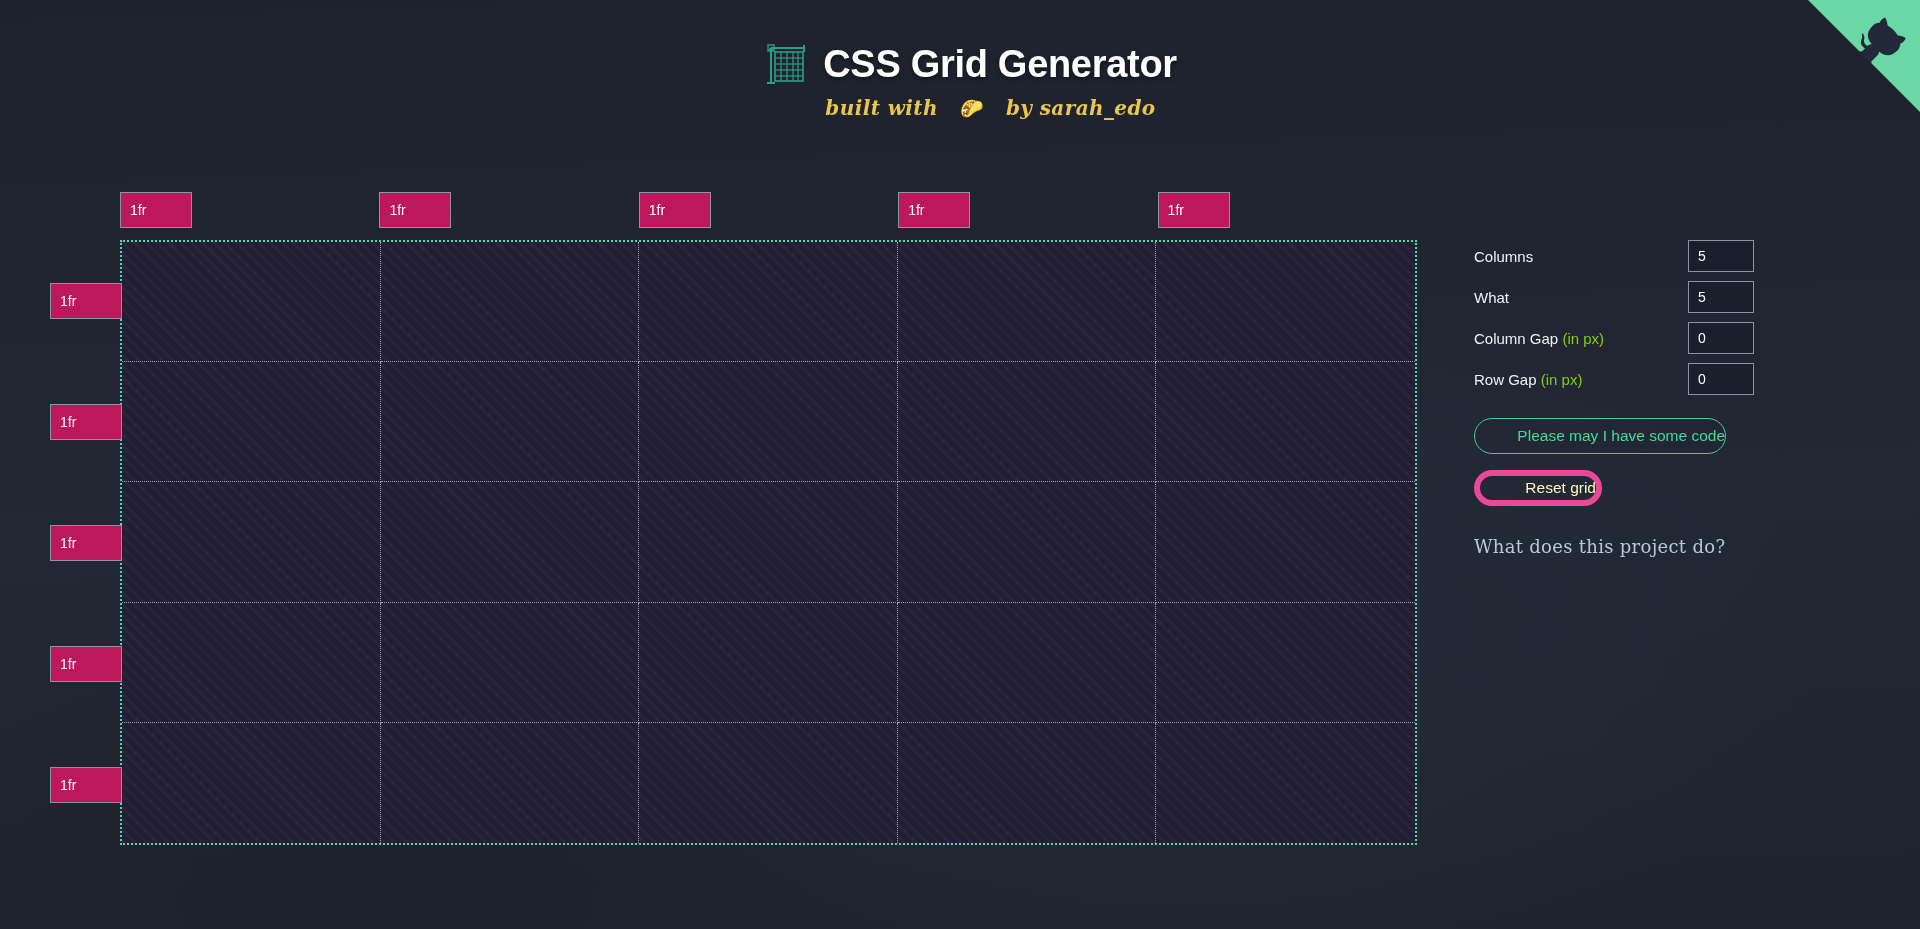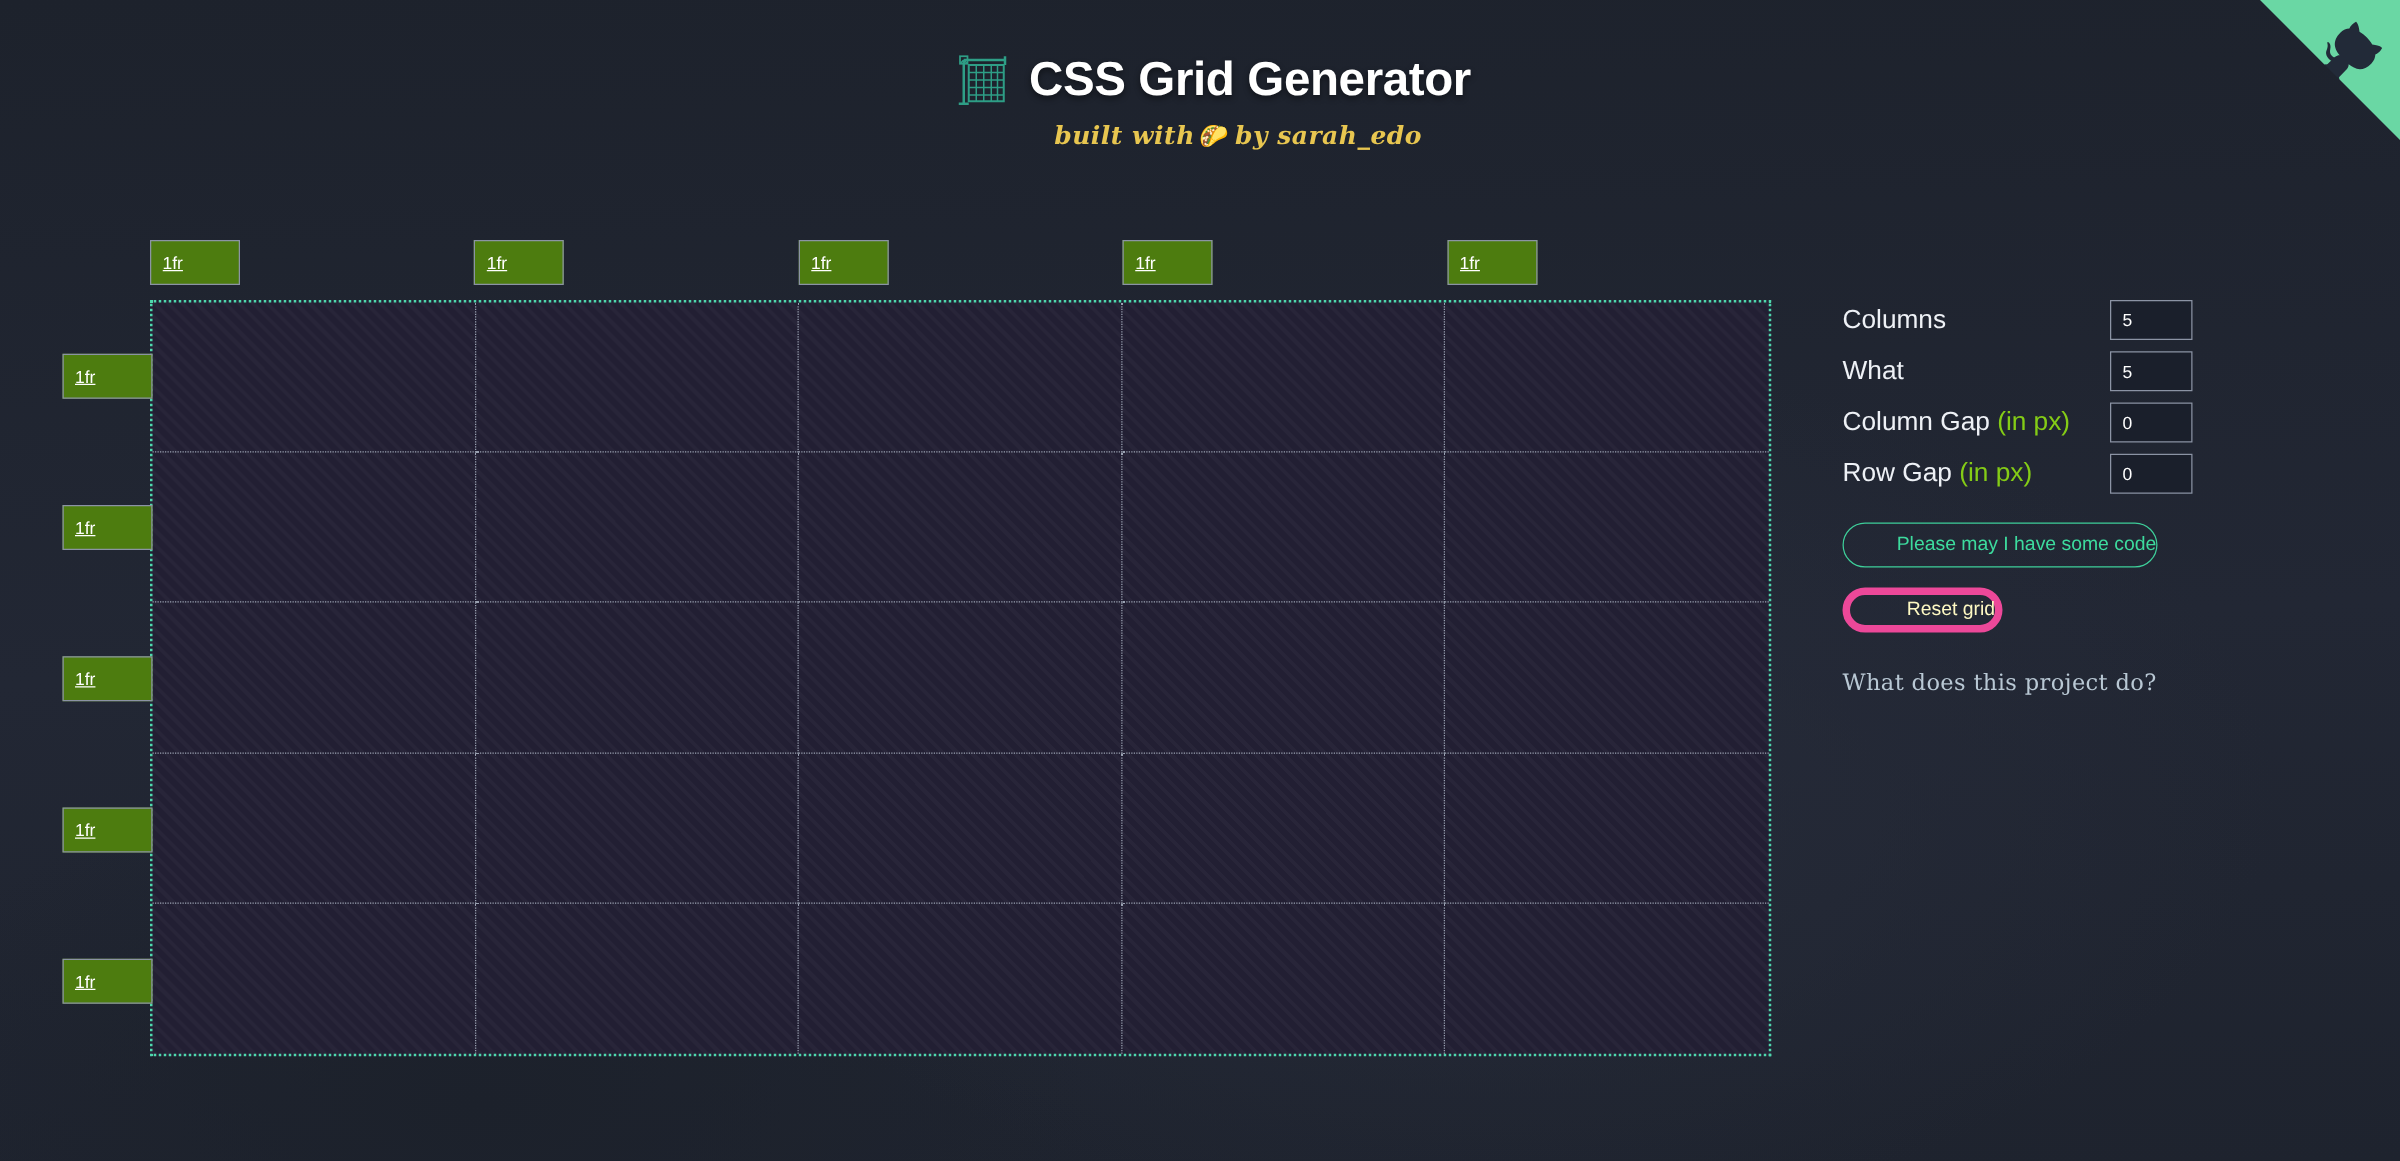--- a/index.html
+++ b/index.html
@@ -60,47 +60,46 @@
     margin-top: 10px;
     font-size: 20px;
     color: #e8c650;
     font-family: "DejaVu Serif", serif;
     font-style: italic;
     font-weight: bold;
     letter-spacing: 0.4px;
     display: flex;
     align-items: center;
     justify-content: center;
-    gap: 4px;
+    gap: 22px;
     margin-left: 41px;
   }
   .taco { font-size: 19px; font-style: normal; }
 
   
   .col-inputs {
     position: absolute;
     top: 192px;
     left: 120px;
     width: 1297px;
     display: grid;
     z-index: 6;
   }
   .col-inputs .cell { display: flex; justify-content: flex-start; }
   .size-input {
     width: 72px;
     height: 36px;
-    background: #4d7c0f;
+    background: #be185d;
     border: 1px solid #8b93a4;
     color: #ffffff;
     font-size: 14px;
     font-family: "Liberation Sans", sans-serif;
     padding: 0 9px;
     outline: none;
     border-radius: 0;
-    text-decoration: underline;
   }
 
   
   .row-inputs {
     position: absolute;
     top: 240px;
     left: 50px;
     height: 605px;
     width: 72px;
     display: grid;
@@ -142,21 +141,21 @@
     width: 280px;
     z-index: 6;
   }
   .control-row {
     display: flex;
     align-items: center;
     justify-content: space-between;
     margin-bottom: 9px;
   }
   .control-label {
-    font-size: 21px;
+    font-size: 15px;
     color: #eef1f6;
     font-family: "Liberation Sans", sans-serif;
     white-space: nowrap;
   }
   .control-label .unit { color: #84cc16; }
   .control-input {
     width: 66px;
     height: 32px;
     background: #1a1f2b;
     border: 1px solid #8b93a4;

